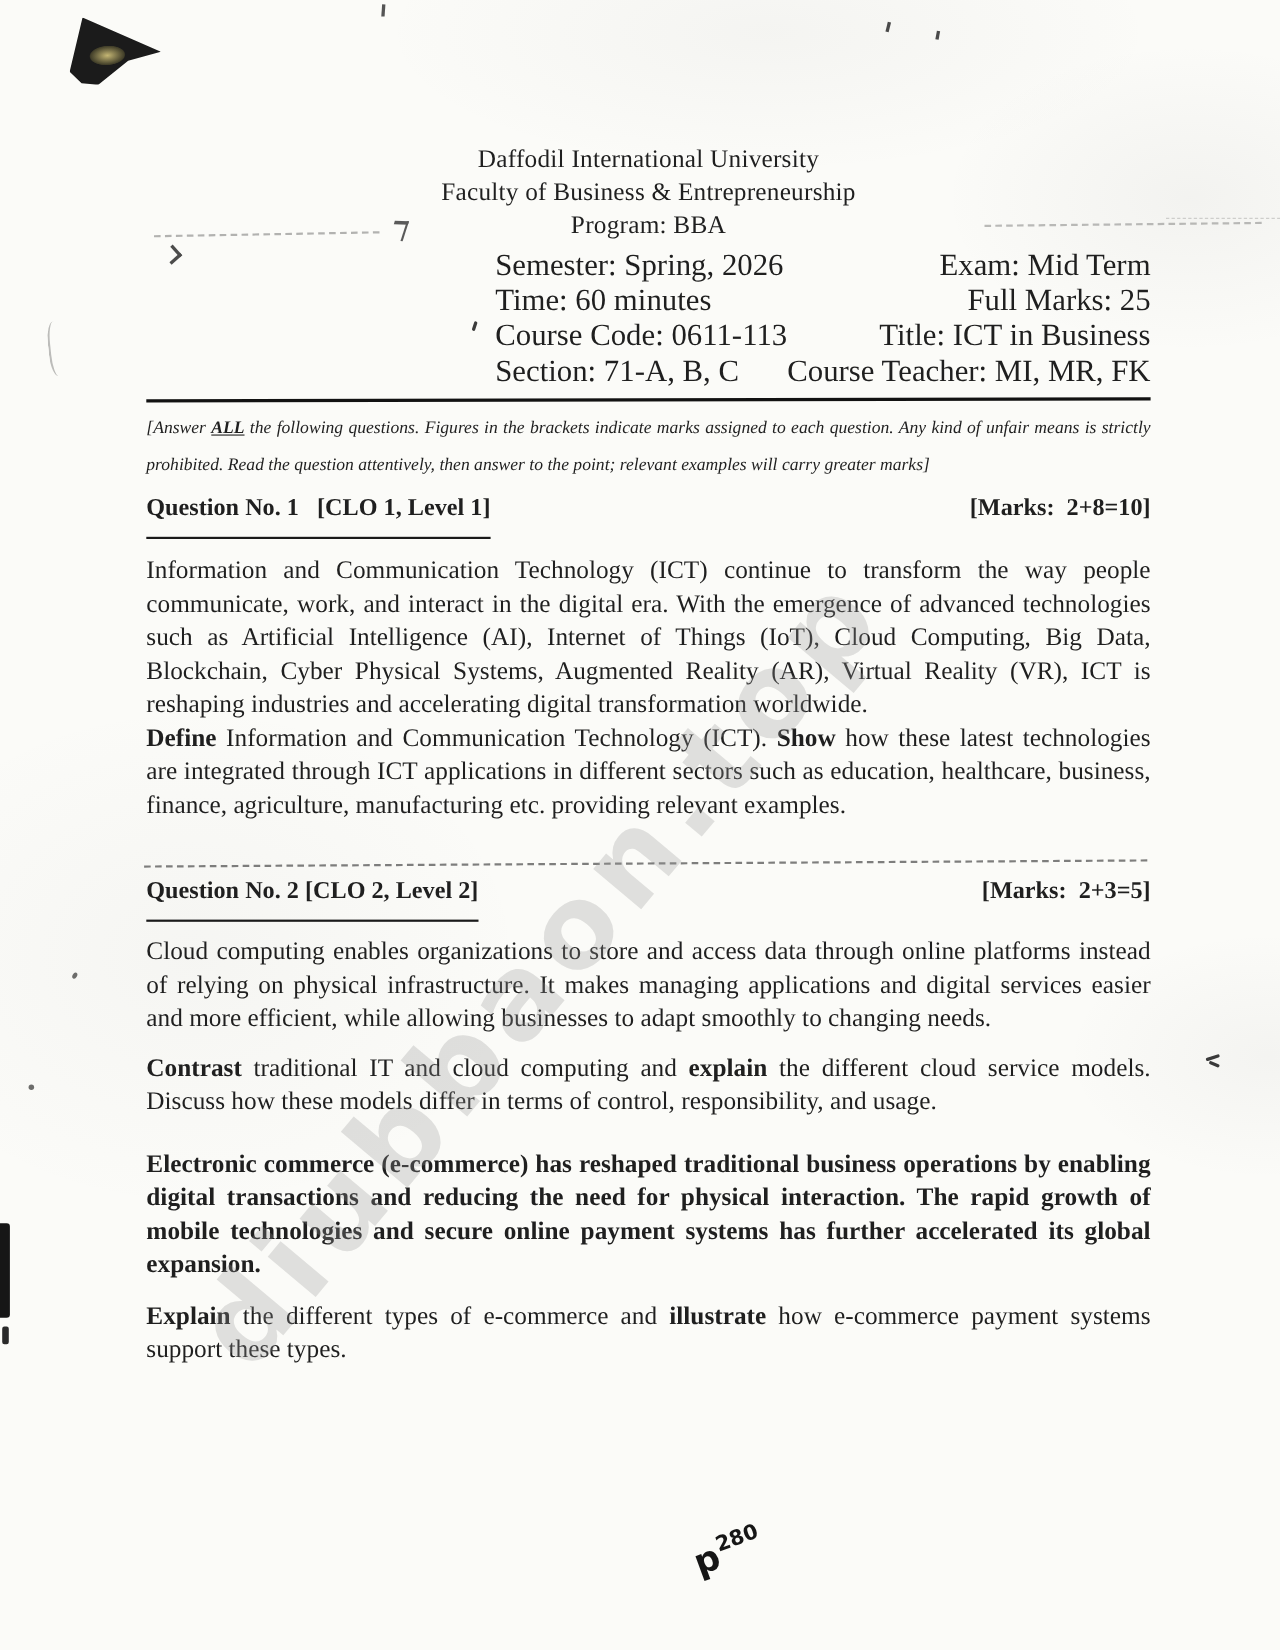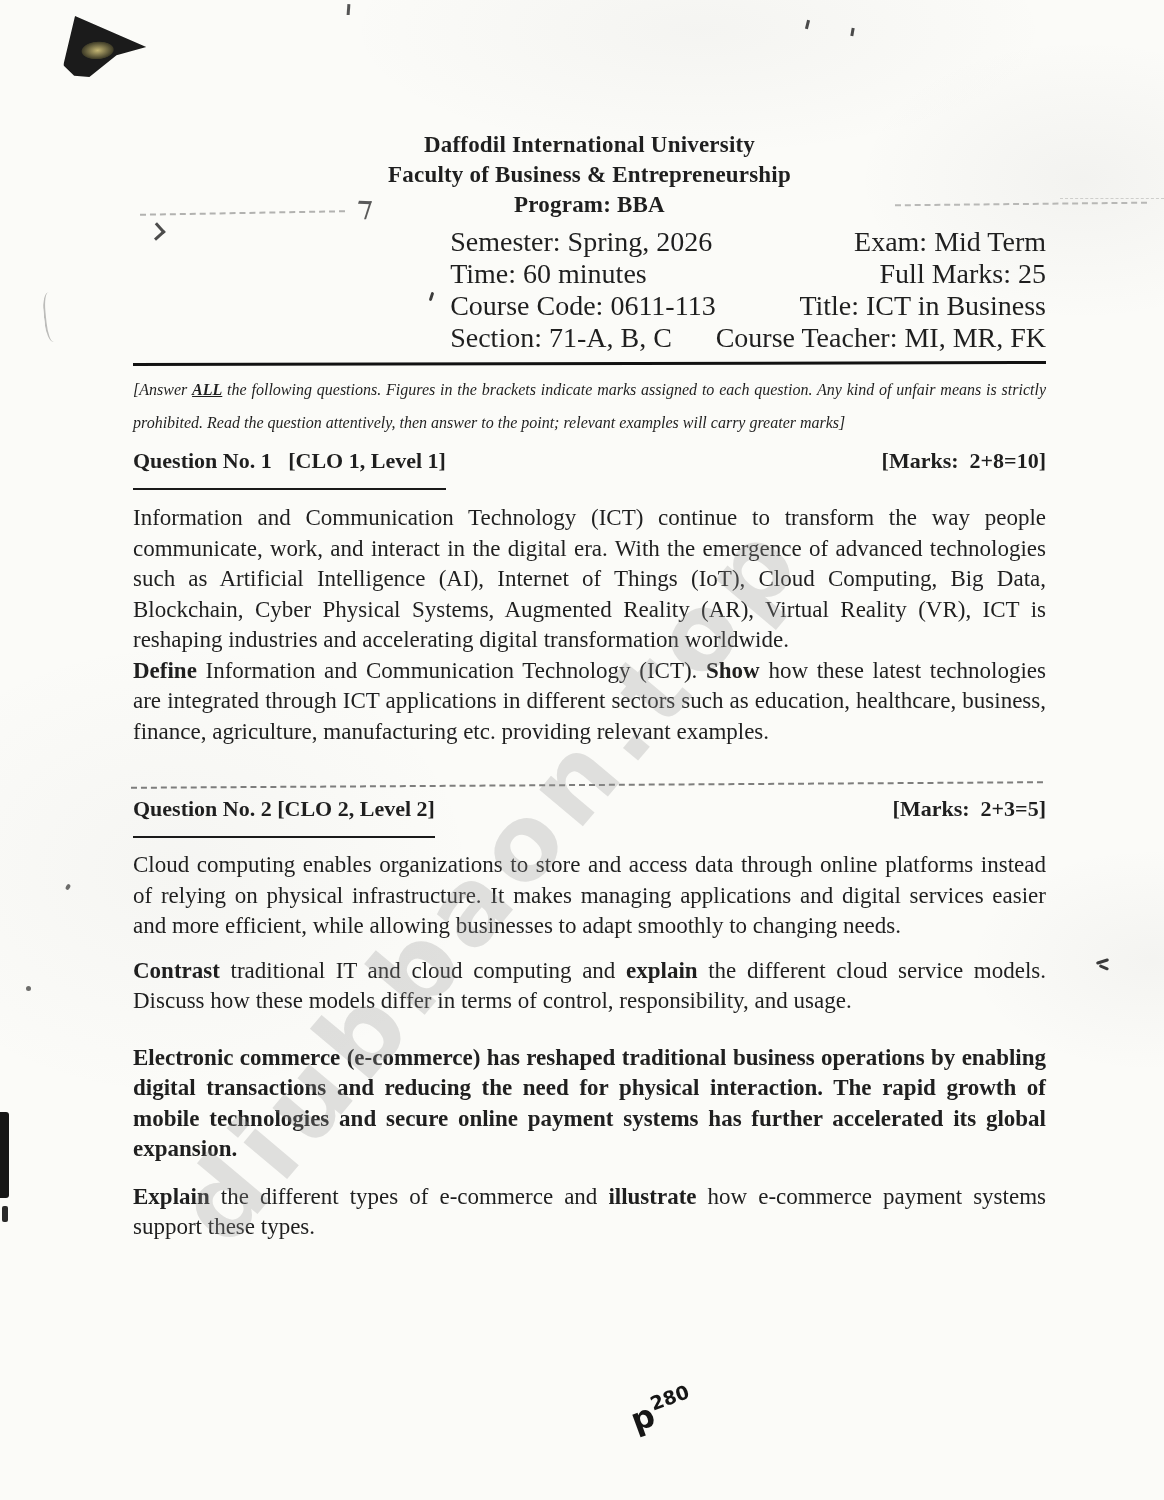--- a/index.html
+++ b/index.html
@@ -13,21 +13,21 @@
     background:
       radial-gradient(ellipse 320px 200px at 93% 12%, rgba(110,110,110,0.06), transparent 70%),
       radial-gradient(ellipse 420px 320px at 15% 58%, rgba(120,120,120,0.045), transparent 72%),
       radial-gradient(ellipse 500px 180px at 60% 2%, rgba(120,120,120,0.05), transparent 70%),
       radial-gradient(ellipse 260px 160px at 99% 64%, rgba(110,110,110,0.05), transparent 70%),
       #fbfbf8;
   }
   .content{position:relative;z-index:2;padding:0 118px 0 133px;}
   
   .hdr{margin-top:130px;text-align:center;}
-  .hdr-line{font-weight:bold;font-size:23px;line-height:30px;letter-spacing:0.2px;}
+  .hdr-line{font-weight:normal;font-size:23px;line-height:30px;letter-spacing:0.2px;}
   
   .meta{display:flex;justify-content:flex-end;margin-top:6px;font-size:28px;line-height:32px;}
   .meta-left{text-align:left;}
   .meta-right{text-align:right;}
   
   .rule{border:none;border-top:3.5px solid #121212;margin:8px 0 0 0;transform:rotate(-0.12deg);}
   
   .instructions{margin-top:8px;font-style:italic;font-size:16px;line-height:33px;text-align:justify;}
   .instructions .emph{font-weight:bold;text-decoration:underline;}
   

